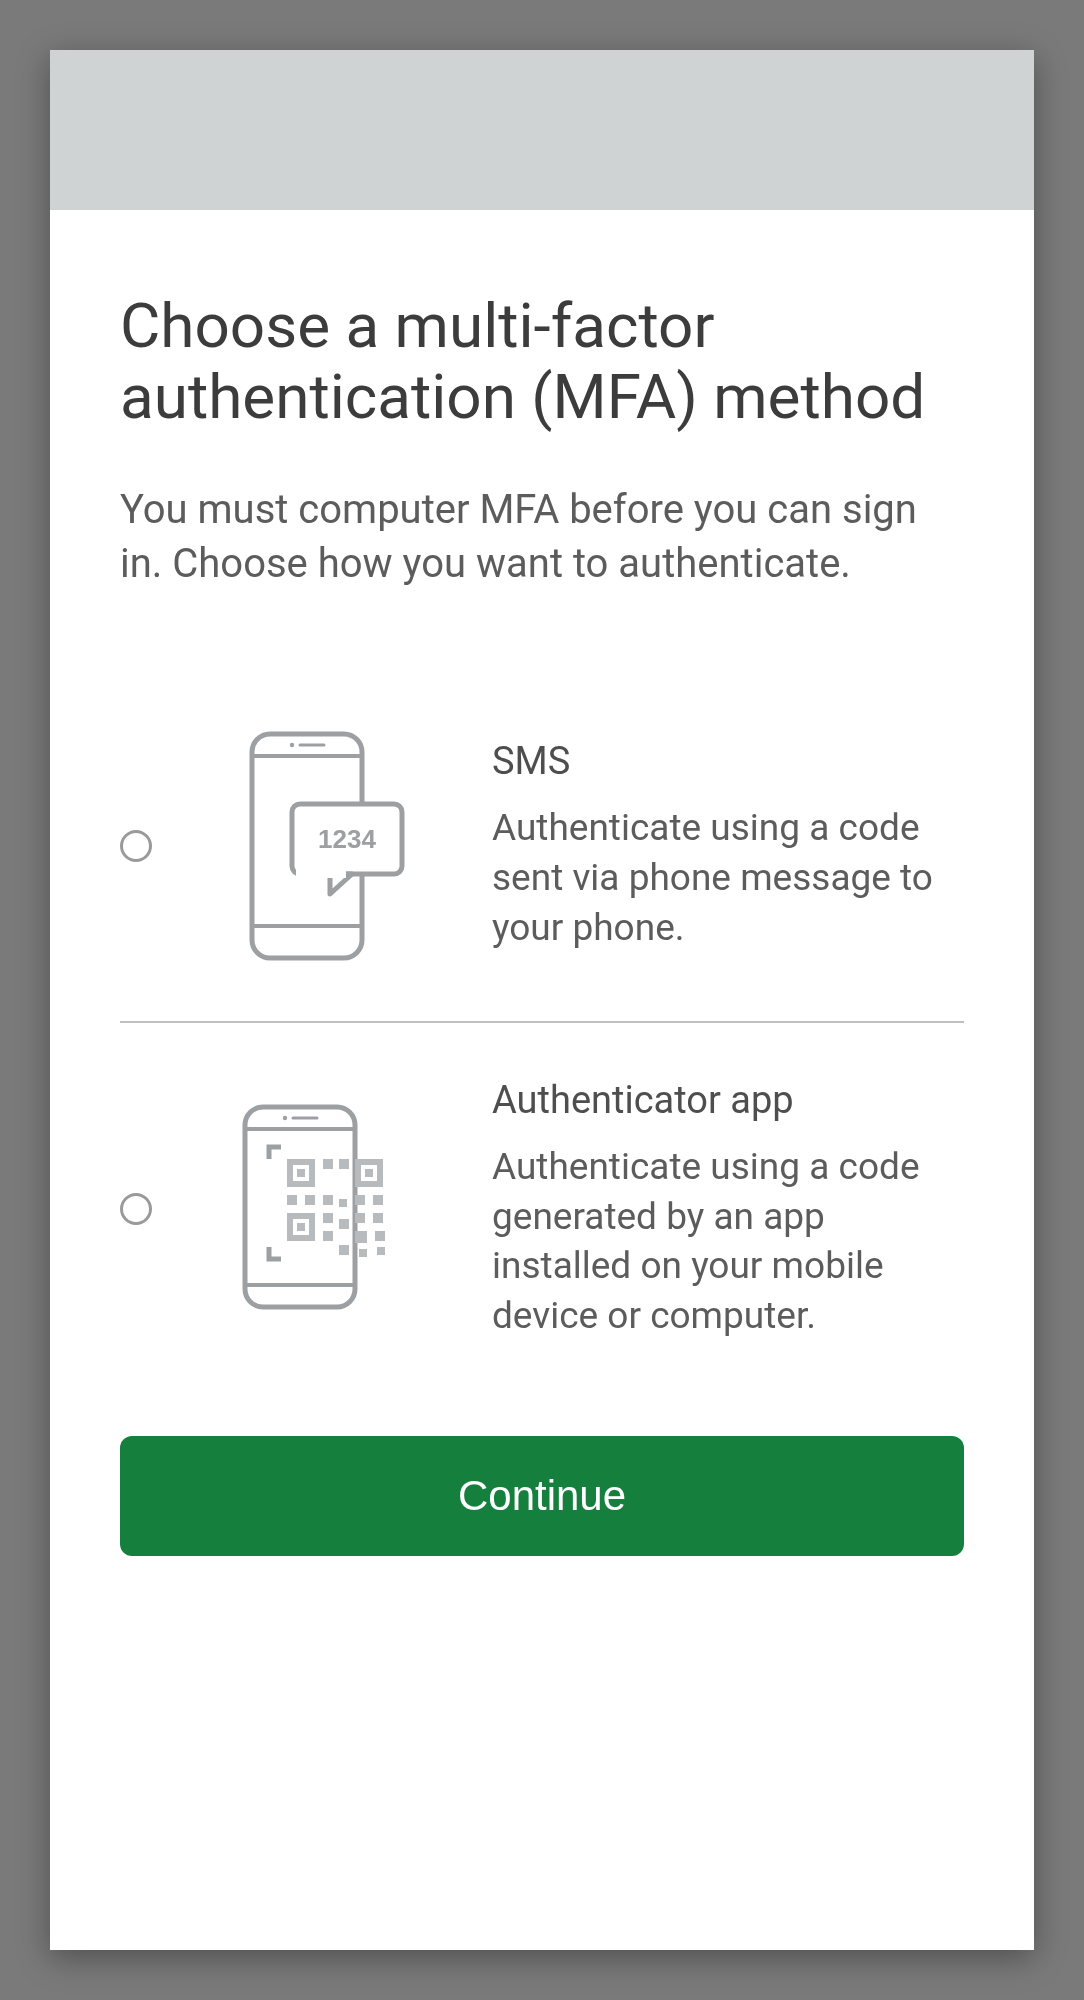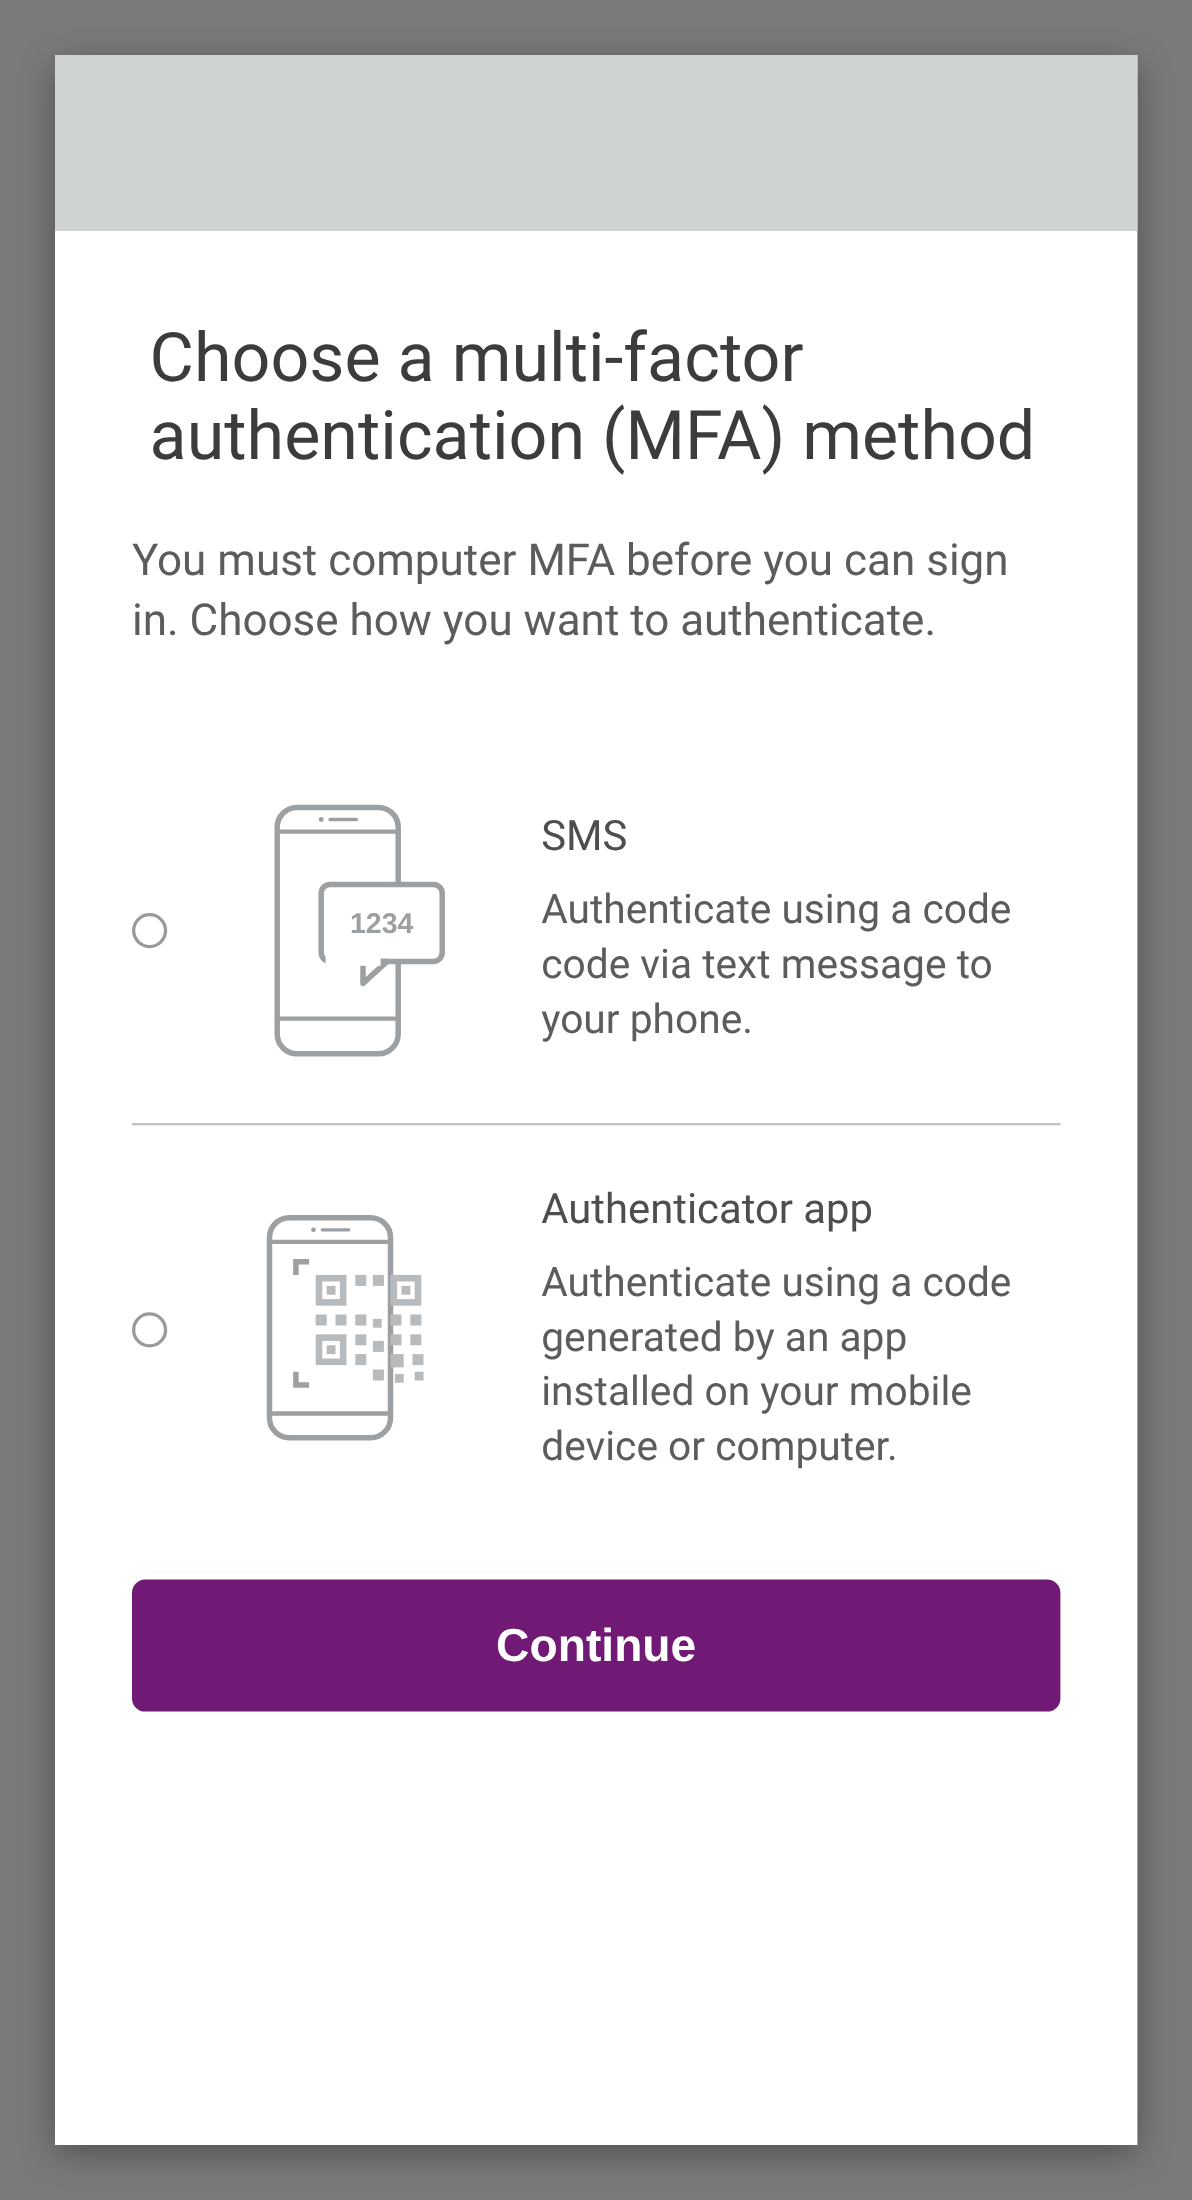--- a/index.html
+++ b/index.html
@@ -30,21 +30,20 @@
     .card-body {
       padding: 80px 70px 60px 70px;
     }
     
     .title {
       font-size: 62px;
       font-weight: 400;
       color: #3c3c3c;
       line-height: 1.15;
       margin-bottom: 50px;
-      margin-left: 16px;
     }
     
     .subtitle {
       font-size: 40px;
       color: #5c5c5c;
       line-height: 1.35;
       margin-bottom: 80px;
     }
     
     .option-row {
@@ -111,24 +110,24 @@
       border: none;
       border-top: 2px solid #bfbfbf;
       margin: 0;
     }
     
     .continue-btn {
       display: block;
       width: 100%;
       margin-top: 40px;
       padding: 36px 0;
-      background: #701a75;
+      background: #15803d;
       color: #ffffff;
       font-size: 42px;
-      font-weight: 700;
+      font-weight: 400;
       border: none;
       border-radius: 12px;
       cursor: pointer;
       text-align: center;
     }
     
     svg {
       display: block;
     }
   </style>
@@ -159,21 +158,21 @@
 
             <rect x="60" y="78" width="110" height="70" rx="8" ry="8" fill="#ffffff" stroke="#9da0a2" stroke-width="5"></rect>
             <path d="M 98 148 L 98 168 L 120 148 Z" fill="#ffffff" stroke="#9da0a2" stroke-width="5" stroke-linejoin="round"></path>
             <rect x="64" y="140" width="50" height="12" fill="#ffffff"></rect>
             <text x="115" y="122" text-anchor="middle" font-family="Arial" font-size="26" fill="#9da0a2" font-weight="600">1234</text>
           </svg>
         </span>
       </div>
       <div class="text-cell">
         <div class="option-title">SMS</div>
-        <div class="option-desc">Authenticate using a code code via text message to your phone.</div>
+        <div class="option-desc">Authenticate using a code sent via phone message to your phone.</div>
       </div>
     </div>
 
     <hr class="divider">
 
     <div class="option-row">
       <div class="radio-wrap">
         <input type="radio" name="mfa" class="radio" style="">
       </div>
       <div class="icon-cell">

